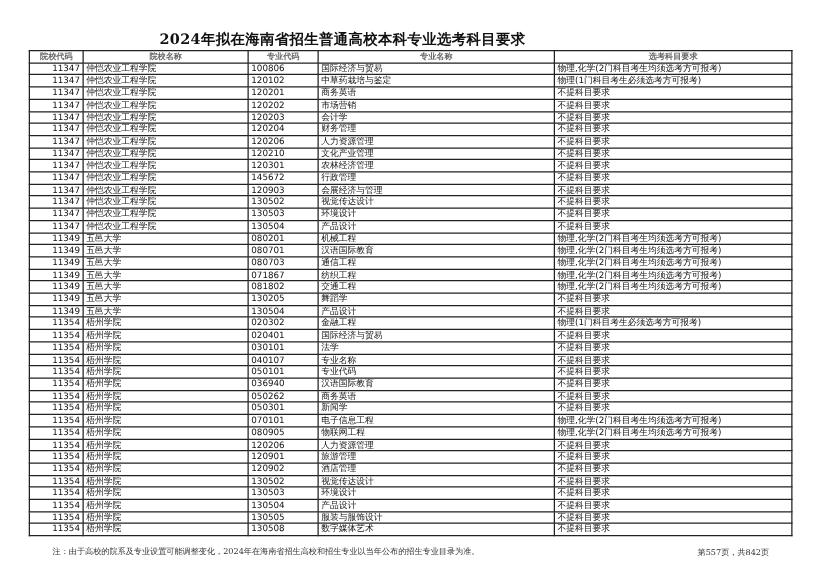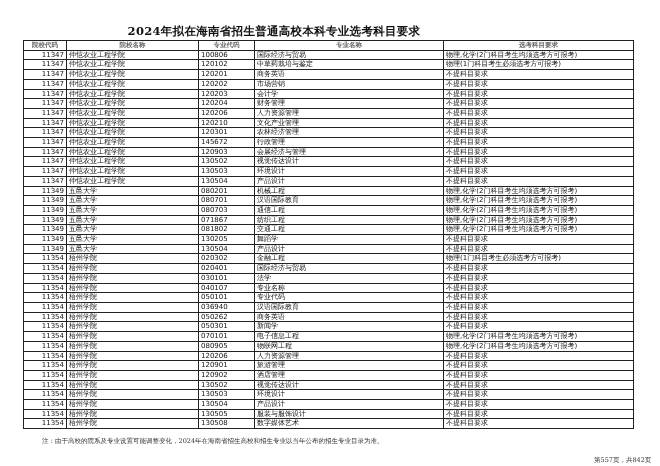--- a/index.html
+++ b/index.html
@@ -4,21 +4,21 @@
 <style>
   html, body { margin: 0; padding: 0; background: #ffffff; }
   body { width: 660px; height: 466px; position: relative; overflow: hidden; font-family: "DejaVu Sans", sans-serif; color: #111; }
   .title { position: absolute; left: 0; top: 24px; width: 548px; text-align: center; font-family: "DejaVu Serif", serif; font-size: 11.5px; font-weight: bold; letter-spacing: 0.3px; }
   table.grid { position: absolute; left: 23px; top: 40px; width: 610px; border-collapse: collapse; table-layout: fixed; border: 1.2px solid #111; }
   table.grid td, table.grid th { border: 0.8px solid #222; height: 8.7px; padding: 0 2px; font-size: 7px; line-height: 8.7px; white-space: nowrap; overflow: hidden; }
   table.grid th { font-family: "DejaVu Serif", serif; font-weight: bold; color: #666; text-align: center; font-size: 6.5px; }
   td.c-code { text-align: right; }
   td.c-name, td.c-mcode, td.c-mname, td.c-req { text-align: left; }
   .footer-note { position: absolute; left: 42px; top: 437px; font-family: "DejaVu Serif", serif; font-size: 6.5px; color: #333; }
-  .footer-page { position: absolute; left: 558px; top: 456px; font-family: "DejaVu Serif", serif; font-size: 6.5px; color: #333; margin-left: 36px; }
+  .footer-page { position: absolute; left: 558px; top: 438px; font-family: "DejaVu Serif", serif; font-size: 6.5px; color: #333; }
 </style>
 </head>
 <body>
 
 <div class="title">2024年拟在海南省招生普通高校本科专业选考科目要求</div>
 
 <table class="grid">
   <colgroup>
     <col style="width:43px">
     <col style="width:132px">

